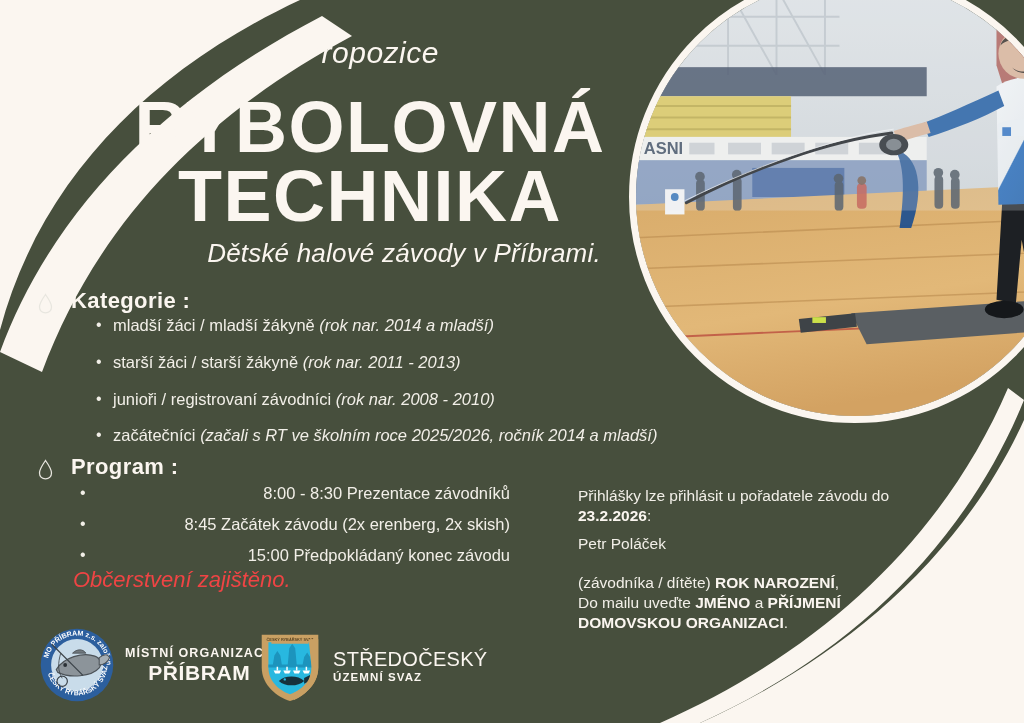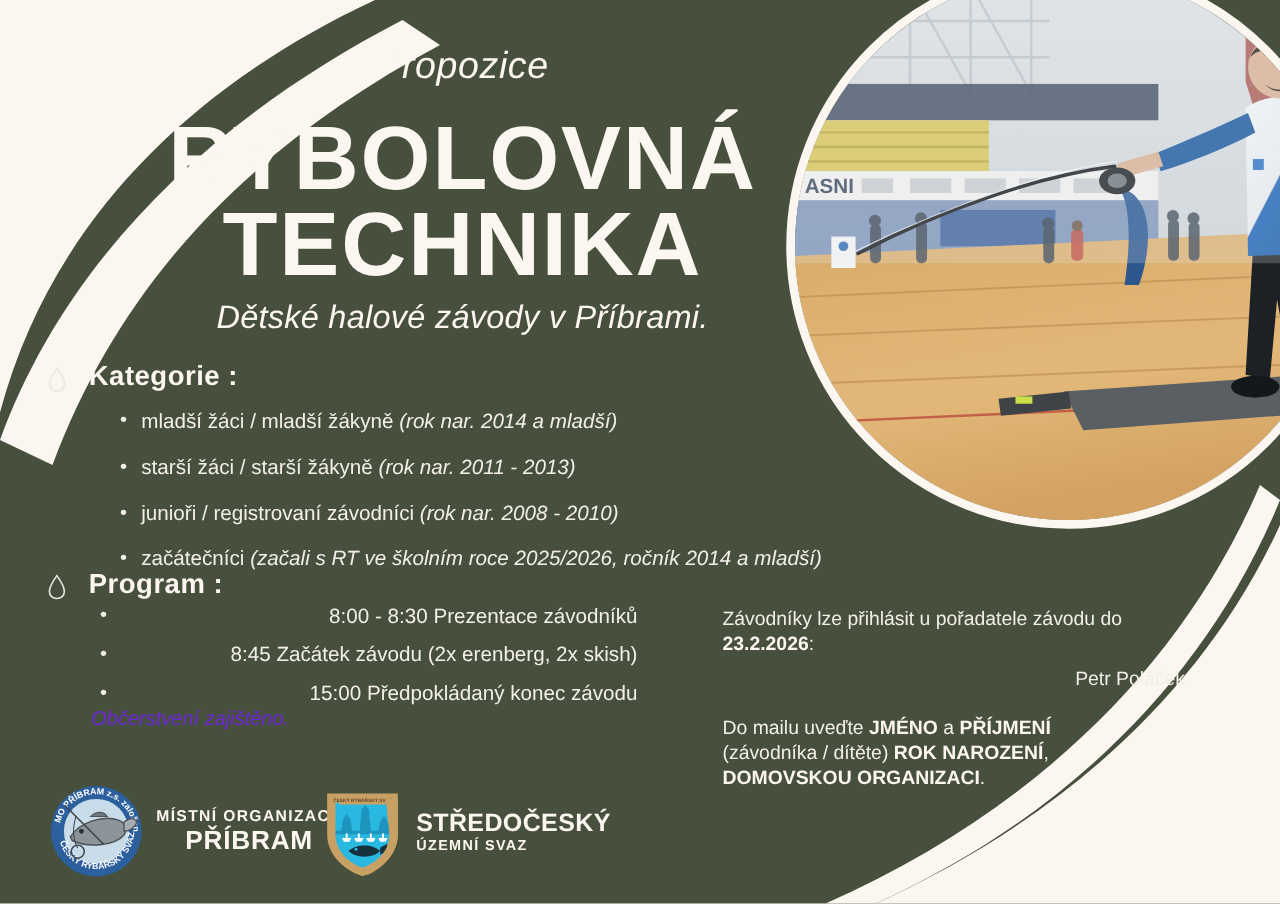--- a/index.html
+++ b/index.html
@@ -74,20 +74,21 @@
   .title-2 { top: 163px; }
   .subtitle {
     position: absolute;
     left: 0; top: 238px;
     width: 740px;
     text-align: center;
     color: #fbf6f0;
     font-size: 26px;
     font-style: italic;
     letter-spacing: .2px;
+    padding-left: 34px;
   }
 
   
   .section-head {
     position: absolute;
     display: flex;
     align-items: flex-end;
     gap: 18px;
     color: #fbf6f0;
     font-size: 22px;
@@ -111,46 +112,46 @@
     line-height: 1.2;
   }
   .bullets li::before {
     content: "•";
     position: absolute;
     left: 0; top: -1px;
     font-size: 16px;
   }
   .bullets .note { font-style: italic; }
 
-  #kategorie-list { left: 96px; top: 328px; width: 640px; }
+  #kategorie-list { left: 96px; top: 316px; width: 640px; }
   #kategorie-list li { margin-bottom: 17px; font-size: 16.5px; }
 
   #program-list { left: 80px; top: 484px; width: 430px; }
   #program-list li { margin-bottom: 11px; font-size: 16.5px; text-align: right; }
 
   .obcerstveni {
     position: absolute;
     left: 73px; top: 567px;
-    color: #6d28d9;
-    font-size: 16px;
+    color: #ef4444;
+    font-size: 22px;
     font-style: italic;
   }
 
   
   .prihl-body {
     position: absolute;
     left: 578px;
     width: 370px;
     color: #f2efe8;
     font-size: 15.5px;
     line-height: 1.3;
   }
   .prihl-body b { font-weight: bold; color: #fbf6f0; }
   .p1 { top: 486px; }
-  .p2 { top: 534px; text-align: right; }
+  .p2 { top: 534px; }
   .p3 { top: 573px; }
 
   
   .logo-block {
     position: absolute;
     display: flex;
     align-items: center;
     gap: 11px;
   }
   #logo-mo { left: 40px; top: 628px; }
@@ -164,21 +165,21 @@
   }
   .logo-text .big {
     font-size: 21px;
     font-weight: bold;
     letter-spacing: .6px;
     line-height: 1.1;
     text-align: center;
   }
   .logo-text .big-sm {
     font-size: 20px;
-    font-weight: bold;
+    font-weight: normal;
     letter-spacing: .3px;
     line-height: 1.1;
   }
   .logo-text .small-2 {
     font-size: 11.5px;
     font-weight: bold;
     letter-spacing: 1.1px;
     line-height: 1.3;
   }
 </style>
@@ -363,33 +364,33 @@
       <span>8:45 Začátek závodu (2x erenberg, 2x skish)</span>
     </li>
     <li>
       <span>15:00 Předpokládaný konec závodu</span>
     </li>
   </ul>
   <div class="obcerstveni">Občerstvení zajištěno.</div>
 
 
   <div class="prihl-body p1">
-    <span>Závodníky lze přihlásit u pořadatele závodu do </span><b>23.2.2026</b><span>:</span>
+    <span>Přihlášky lze přihlásit u pořadatele závodu do </span><b>23.2.2026</b><span>:</span>
   </div>
 
   <div class="prihl-body p2">
     <div>Petr Poláček</div>
   </div>
 
   <div class="prihl-body p3">
     <div>
-      <span>Do mailu uveďte </span><b>JMÉNO</b><span> a </span><b>PŘÍJMENÍ</b>
+      <span>(závodníka / dítěte) </span><b>ROK NAROZENÍ</b><span>,</span>
     </div>
     <div>
-      <span>(závodníka / dítěte) </span><b>ROK NAROZENÍ</b><span>,</span>
+      <span>Do mailu uveďte </span><b>JMÉNO</b><span> a </span><b>PŘÍJMENÍ</b>
     </div>
     <div>
       <b>DOMOVSKOU ORGANIZACI</b><span>.</span>
     </div>
   </div>
 
   <div class="logo-block" id="logo-mo">
     <svg width="74" height="74" viewBox="0 0 100 100">
       <circle cx="50" cy="50" r="49" fill="#2c5f9e"></circle>
       <circle cx="50" cy="50" r="35" fill="#c9dcea"></circle>

